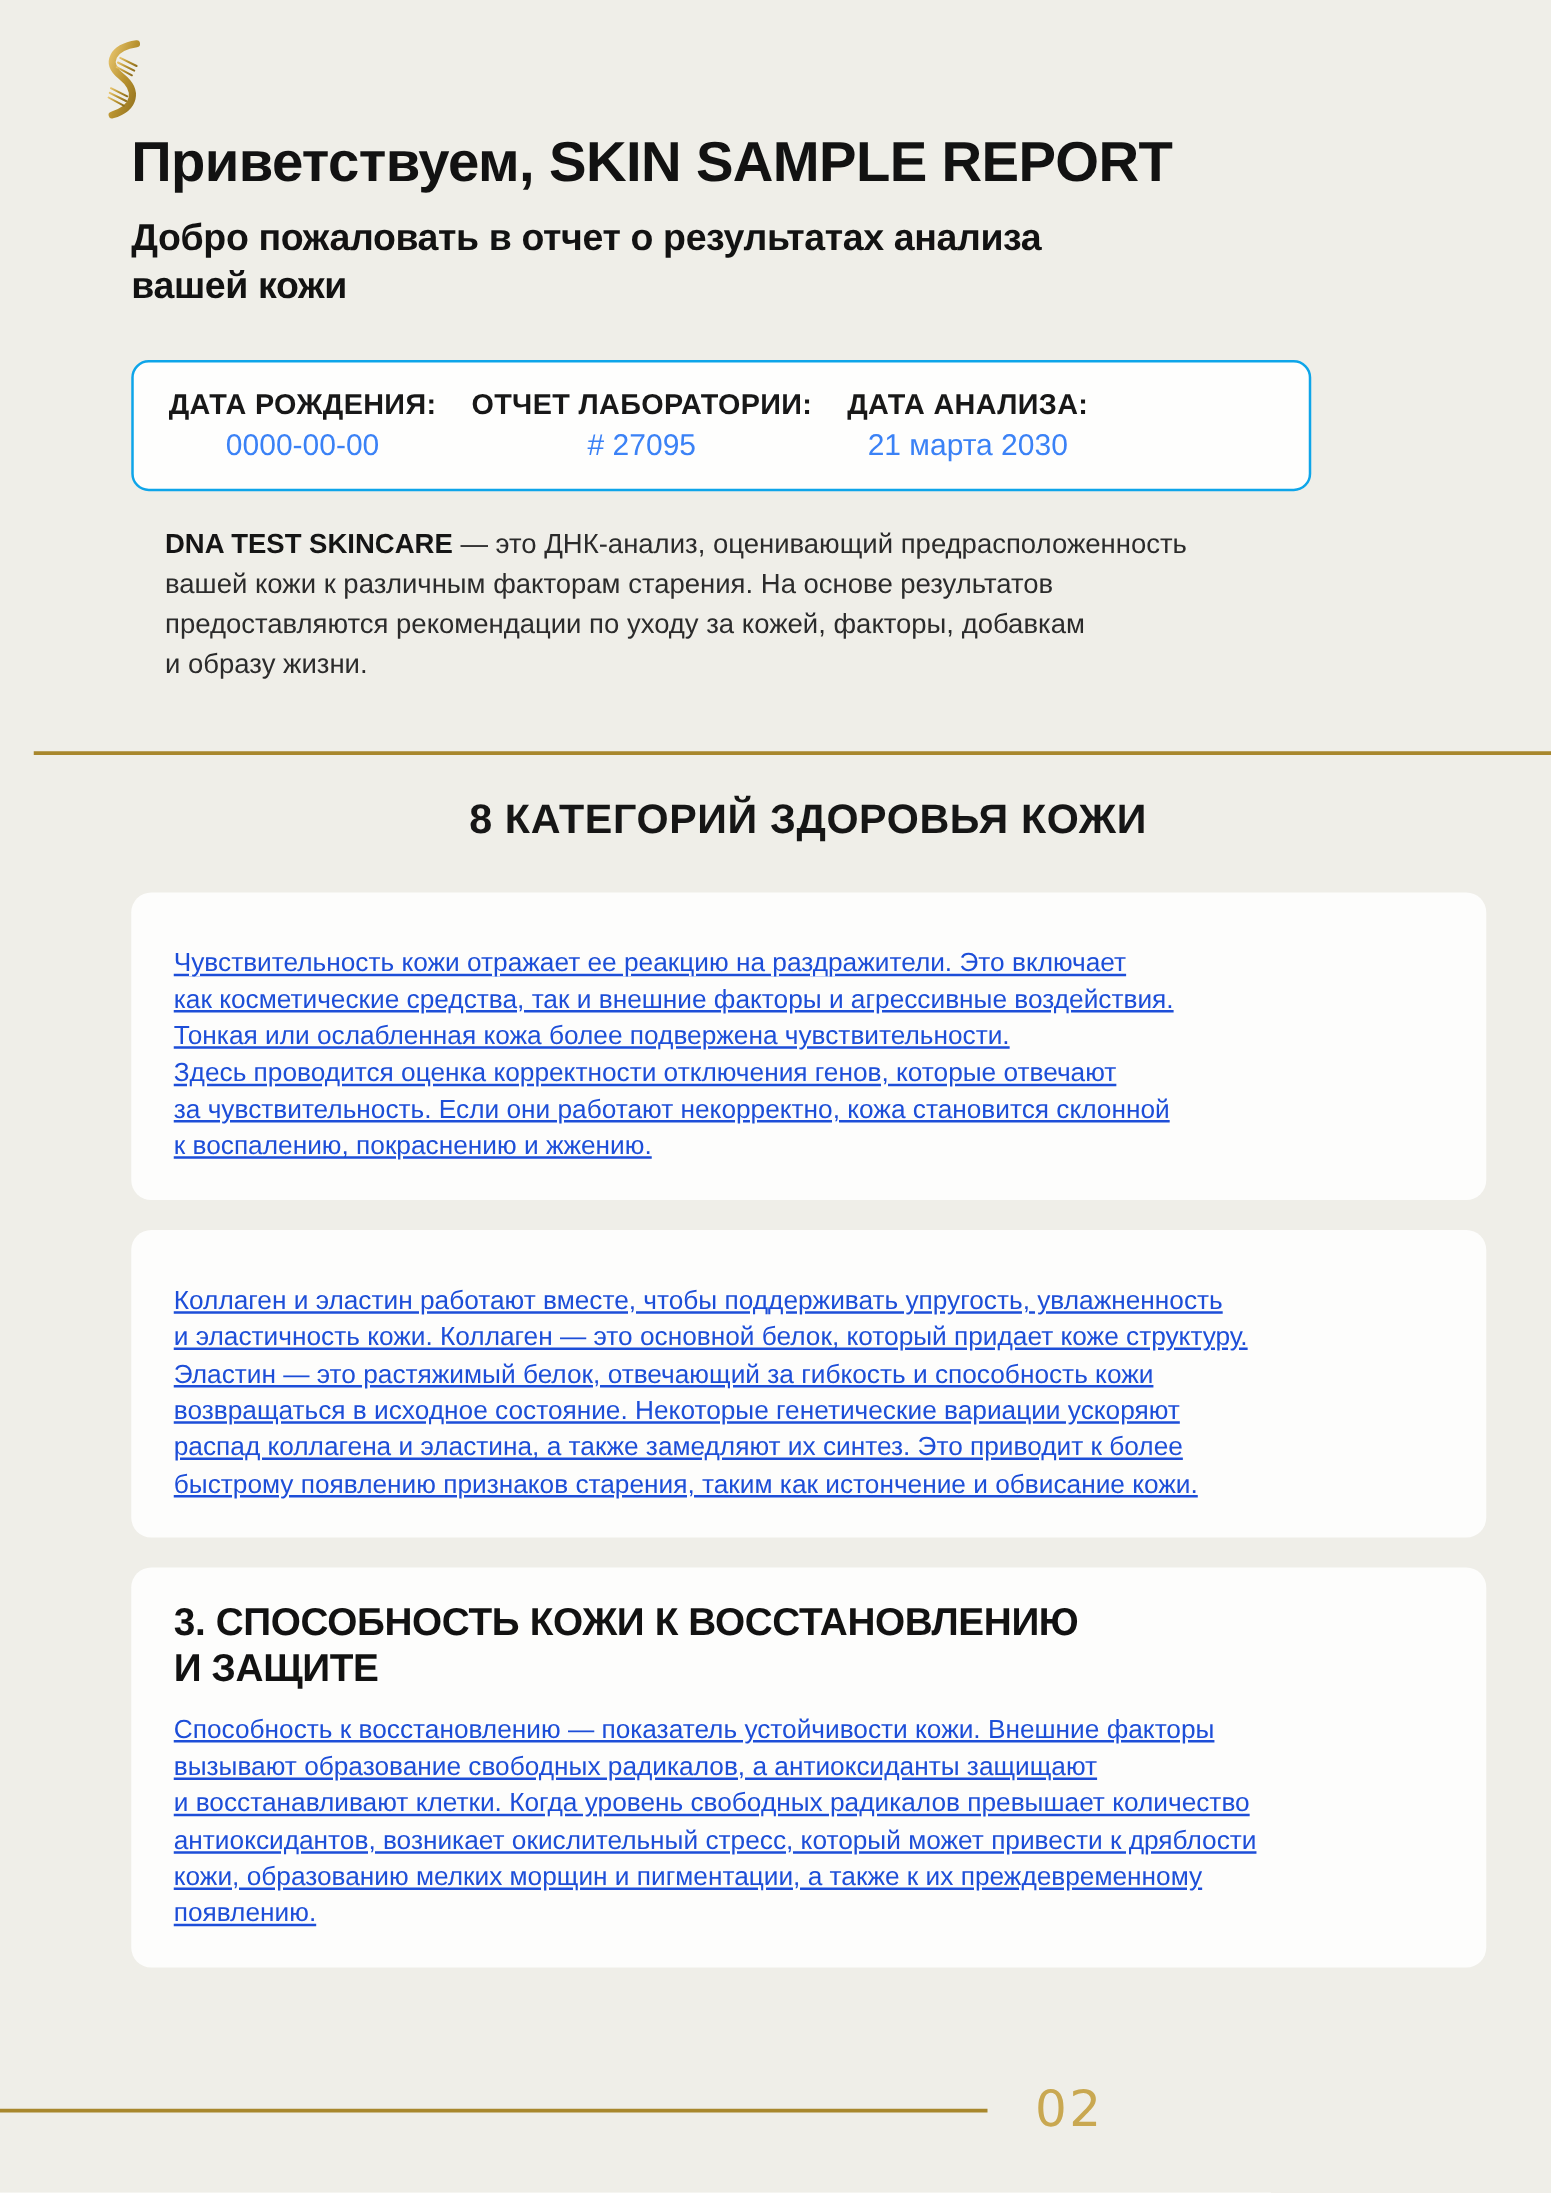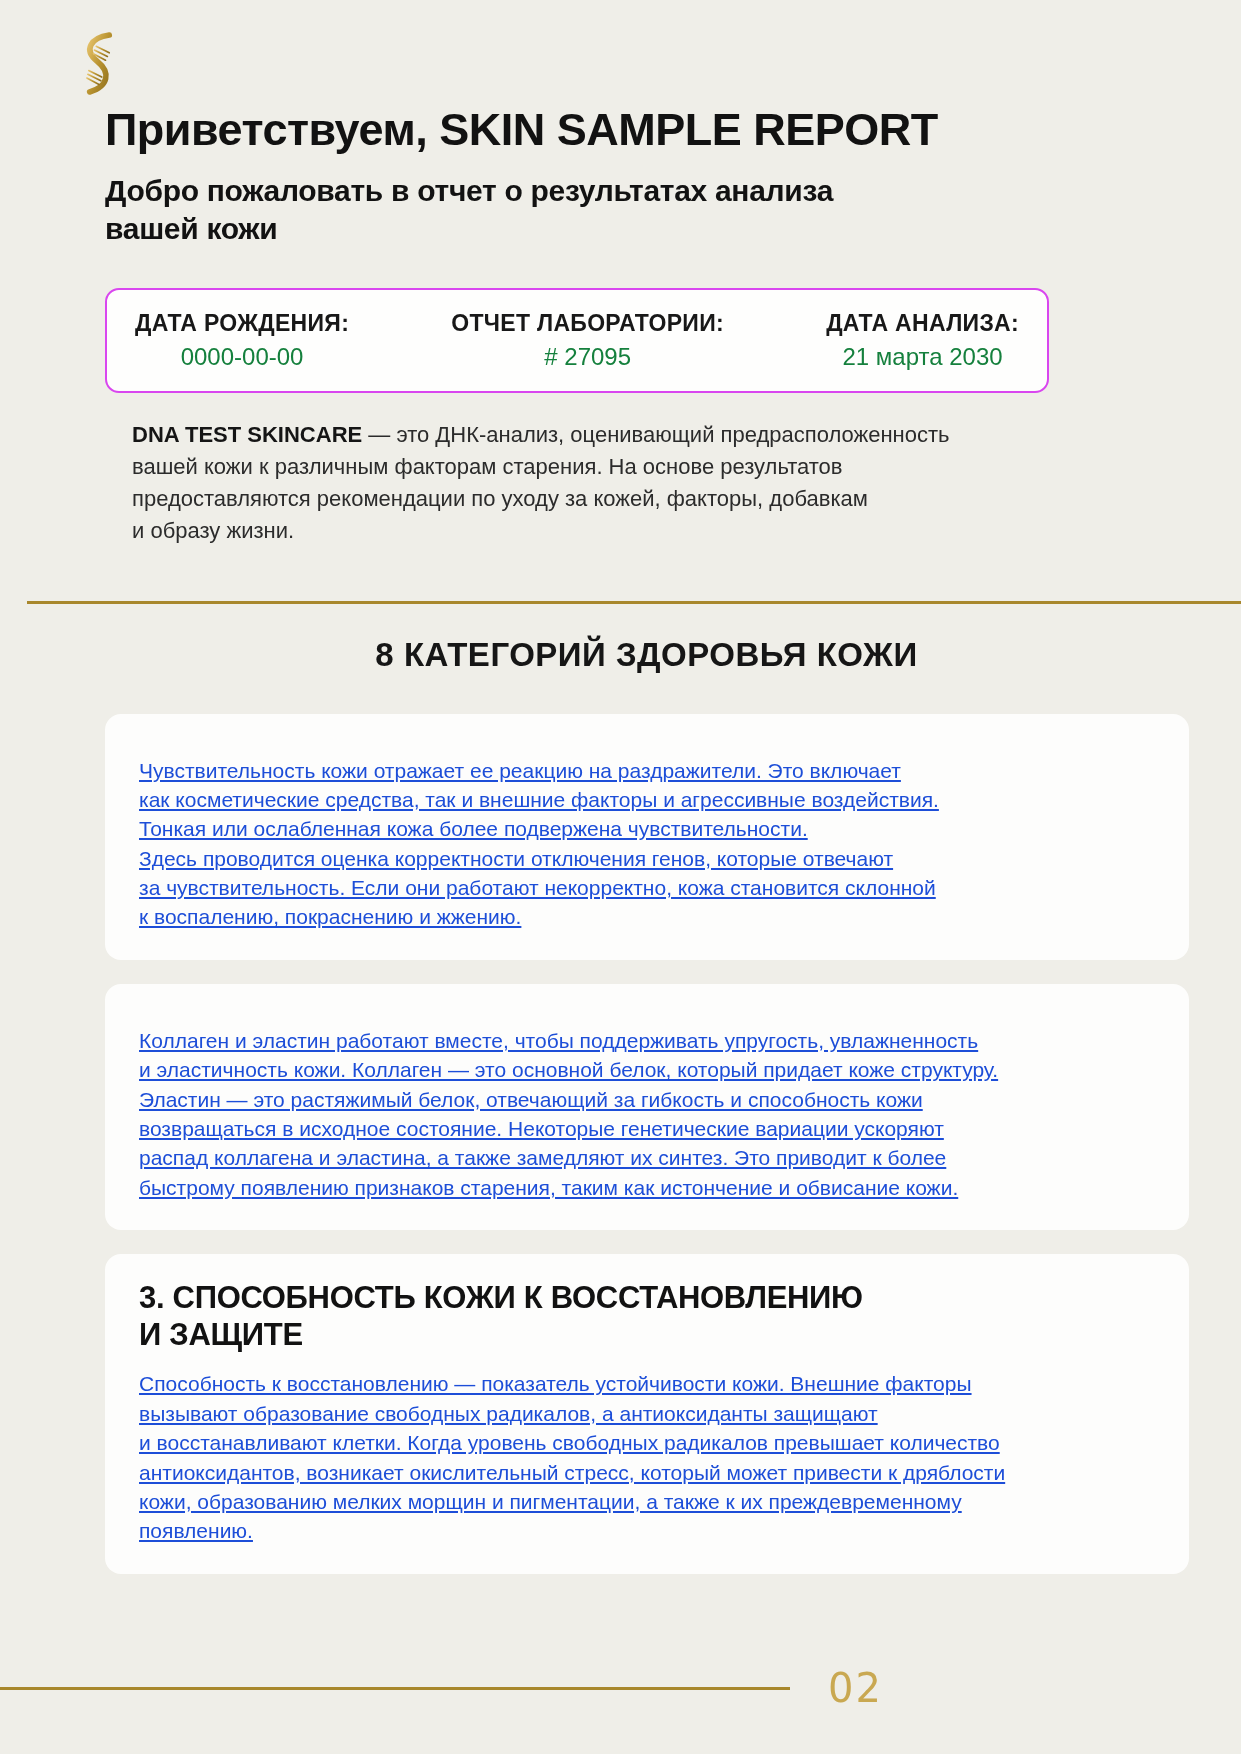--- a/index.html
+++ b/index.html
@@ -27,40 +27,39 @@
     font-size: 30px;
     line-height: 1.27;
     font-weight: bold;
     letter-spacing: -0.3px;
     color: #121212;
     white-space: pre-line;
   }
   .info-box {
     margin: 40px 78px 0 78px;
     background: #fefefd;
-    border: 2px solid #d946ef;
+    border: 2px solid #0ea5e9;
     border-radius: 14px;
     padding: 20px 14px;
     width: 944px;
     box-sizing: border-box;
     display: flex;
-    justify-content: space-between;
   }
   .info-field { text-align: center; padding: 0 14px; }
   .info-label {
     font-size: 23px;
     font-weight: bold;
     letter-spacing: 0.3px;
     color: #181818;
   }
   .info-value {
     margin-top: 6px;
     font-size: 24px;
     font-weight: normal;
-    color: #15803d;
+    color: #3b82f6;
   }
   .intro {
     margin: 26px 60px 0 105px;
     font-size: 22px;
     line-height: 1.45;
     color: #2b2b2b;
     white-space: pre-line;
   }
   .intro .lead { font-weight: bold; color: #151515; }
   .gold-rule {

